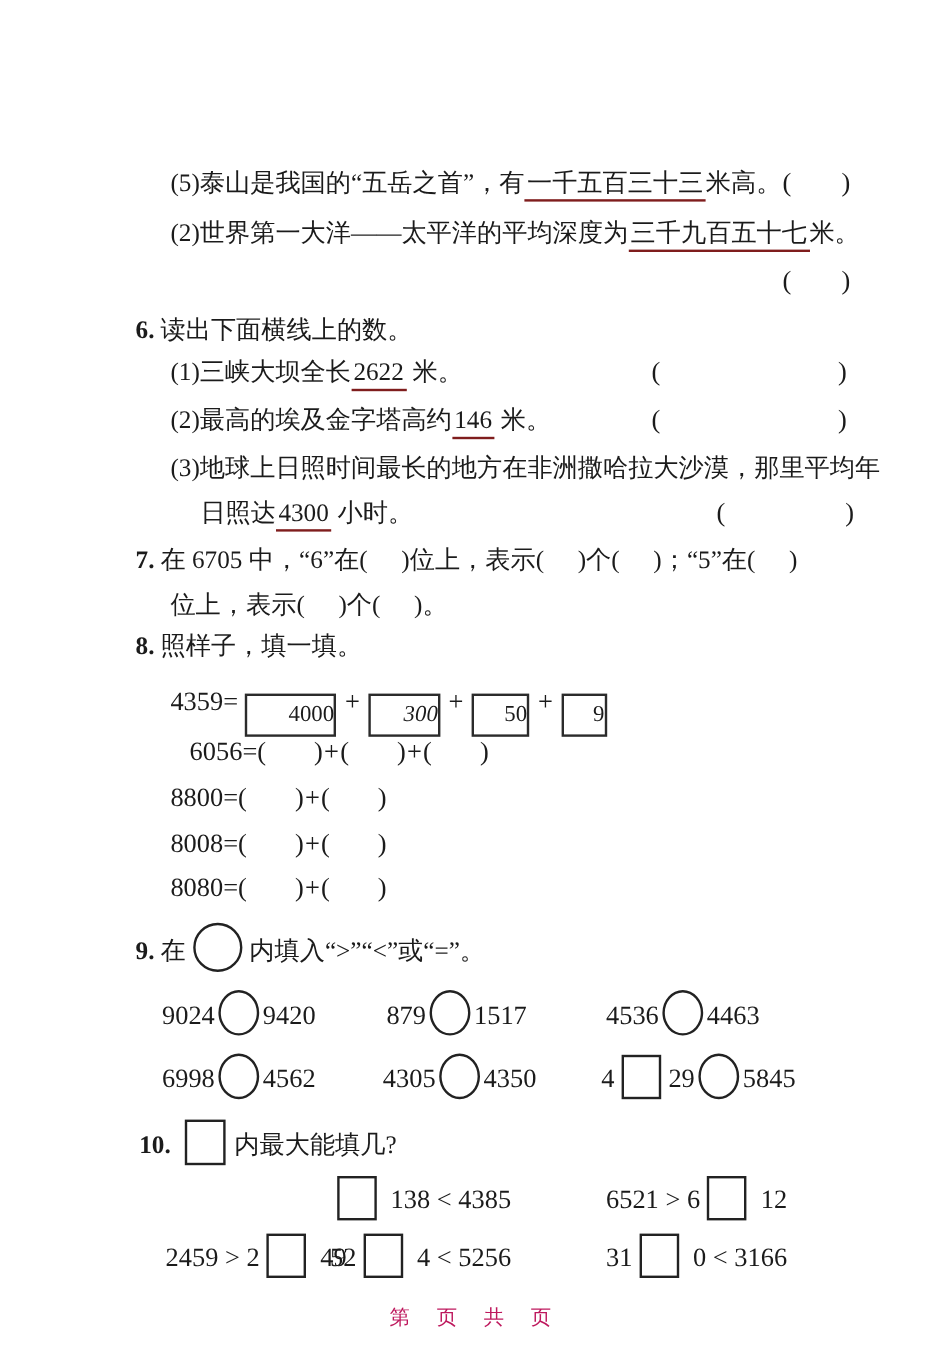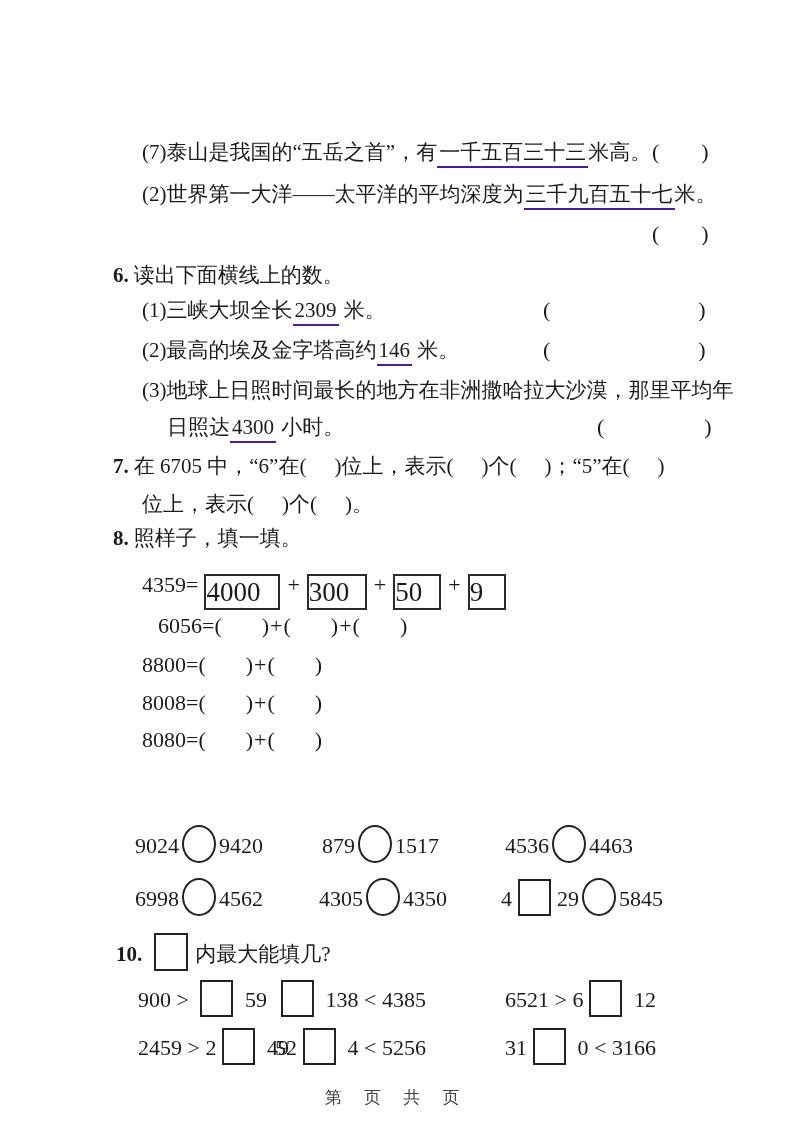--- a/index.html
+++ b/index.html
@@ -2,67 +2,67 @@
 <html><head>
 <meta charset="utf-8">
 <style>
   html,body{margin:0;padding:0;background:#ffffff;}
   .page{
     position:relative;width:793px;height:1122px;background:#ffffff;overflow:hidden;
     font-family:"Liberation Serif","DejaVu Serif",serif;color:#1b1b1b;
   }
   .line{position:absolute;white-space:pre;font-size:21px;line-height:32px;}
   .qnum{font-weight:700;margin-right:5px;}
-  .ul{border-bottom:2px solid #4c1d95;padding:0 2px 2px 2px;text-align:right;}
+  .ul{border-bottom:2px solid #7f1d1d;padding:0 2px 2px 2px;text-align:right;}
   
   .ans{position:absolute;font-size:22px;line-height:32px;white-space:pre;}
   .gap{display:inline-block;}
   .g28{width:28px;} .g40{width:40px;} .g42{width:42px;} .g100{width:100px;} .g148{width:148px;}
   
   .nbox{display:inline-block;border:2px solid #2b2b2b;height:32px;line-height:32px;
-        text-align:left;vertical-align:-9px;margin:2px 6px;font-size:27px;}
-  .w72{width:72px;} .w56{width:56px;} .w44{width:44px;} .w34{width:34px;}
+        text-align:right;vertical-align:-9px;margin:2px 6px;font-size:19px;}
+  .w72{width:72px;} .w56{width:56px;font-style:italic;} .w44{width:44px;} .w34{width:34px;}
   .plus{padding:0 1px;}
   .num-row{font-size:22px;}
   
   .circ{display:inline-block;width:30px;height:34px;border:2px solid #222;border-radius:50%;
         vertical-align:-10px;margin:0 3px;}
   .sq{display:inline-block;width:29px;height:33px;border:2px solid #222;
       vertical-align:-10px;margin:0 6px;}
   .circ-lg{display:inline-block;width:37px;height:37px;border:2px solid #222;border-radius:50%;
         vertical-align:-11px;margin:0 6px;}
   .sq-lg{display:inline-block;width:30px;height:34px;border:2px solid #222;
         vertical-align:-10px;margin:0 7px;}
   .item{position:absolute;white-space:pre;font-size:22px;line-height:38px;}
   .footer{position:absolute;left:0;right:0;top:1086px;text-align:center;
-          font-size:17px;letter-spacing:9px;color:#404040;}
+          font-size:17px;letter-spacing:9px;color:#be185d;}
 </style>
 </head>
 <body>
 
 <div class="page">
 
   <div class="line" style="left:121px;top:104px">
-    <span>(7)泰山是我国的“五岳之首”，有</span><span class="ul">一千五百三十三</span><span>米高。</span>
+    <span>(5)泰山是我国的“五岳之首”，有</span><span class="ul">一千五百三十三</span><span>米高。</span>
   </div>
   <div class="ans" style="left:630px;top:104px">
     <span>(</span><span class="gap g42"></span><span>)</span>
   </div>
   <div class="line" style="left:121px;top:146px">
     <span>(2)世界第一大洋——太平洋的平均深度为</span><span class="ul">三千九百五十七</span><span>米。</span>
   </div>
   <div class="ans" style="left:630px;top:186px">
     <span>(</span><span class="gap g42"></span><span>)</span>
   </div>
 
   <div class="line" style="left:92px;top:227px">
     <span class="qnum">6.</span><span>读出下面横线上的数。</span>
   </div>
   <div class="line" style="left:121px;top:262px">
-    <span>(1)三峡大坝全长</span><span class="ul">2309</span><span> 米。</span>
+    <span>(1)三峡大坝全长</span><span class="ul">2622</span><span> 米。</span>
   </div>
   <div class="ans" style="left:521px;top:262px">
     <span>(</span><span class="gap g148"></span><span>)</span>
   </div>
   <div class="line" style="left:121px;top:302px">
     <span>(2)最高的埃及金字塔高约</span><span class="ul">146</span><span> 米。</span>
   </div>
   <div class="ans" style="left:521px;top:302px">
     <span>(</span><span class="gap g148"></span><span>)</span>
   </div>
@@ -95,20 +95,23 @@
   <div class="line num-row" style="left:120px;top:617px">
     <span>8800</span><span>=</span><span>(</span><span class="gap g40"></span><span>)</span><span class="plus">+</span><span>(</span><span class="gap g40"></span><span>)</span>
   </div>
   <div class="line num-row" style="left:120px;top:655px">
     <span>8008</span><span>=</span><span>(</span><span class="gap g40"></span><span>)</span><span class="plus">+</span><span>(</span><span class="gap g40"></span><span>)</span>
   </div>
   <div class="line num-row" style="left:120px;top:692px">
     <span>8080</span><span>=</span><span>(</span><span class="gap g40"></span><span>)</span><span class="plus">+</span><span>(</span><span class="gap g40"></span><span>)</span>
   </div>
 
+  <div class="line" style="left:92px;top:727px;line-height:42px">
+    <span class="qnum">9.</span><span>在</span><span class="circ-lg"></span><span>内填入“&gt;”“&lt;”或“=”。</span>
+  </div>
   <div class="item" style="left:113px;top:787px">
     <span>9024</span><span class="circ"></span><span>9420</span>
   </div>
   <div class="item" style="left:300px;top:787px">
     <span>879</span><span class="circ"></span><span>1517</span>
   </div>
   <div class="item" style="left:483px;top:787px">
     <span>4536</span><span class="circ"></span><span>4463</span>
   </div>
   <div class="item" style="left:113px;top:840px">
@@ -117,23 +120,20 @@
   <div class="item" style="left:297px;top:840px">
     <span>4305</span><span class="circ"></span><span>4350</span>
   </div>
   <div class="item" style="left:479px;top:840px">
     <span>4</span><span class="sq"></span><span>29</span><span class="circ"></span><span>5845</span>
   </div>
 
   <div class="line" style="left:95px;top:891px;line-height:42px">
     <span class="qnum">10.</span><span class="sq-lg"></span><span>内最大能填几?</span>
   </div>
-  <div class="item" style="left:116px;top:942px">
-    <span>900 &gt; </span><span class="sq"></span><span> 59</span>
-  </div>
   <div class="item" style="left:253px;top:942px">
     <span></span><span class="sq"></span><span> 138 &lt; 4385</span>
   </div>
   <div class="item" style="left:483px;top:942px">
     <span>6521 &gt; 6</span><span class="sq"></span><span> 12</span>
   </div>
   <div class="item" style="left:116px;top:990px">
     <span>2459 &gt; 2</span><span class="sq"></span><span> 49</span>
   </div>
   <div class="item" style="left:253px;top:990px">

